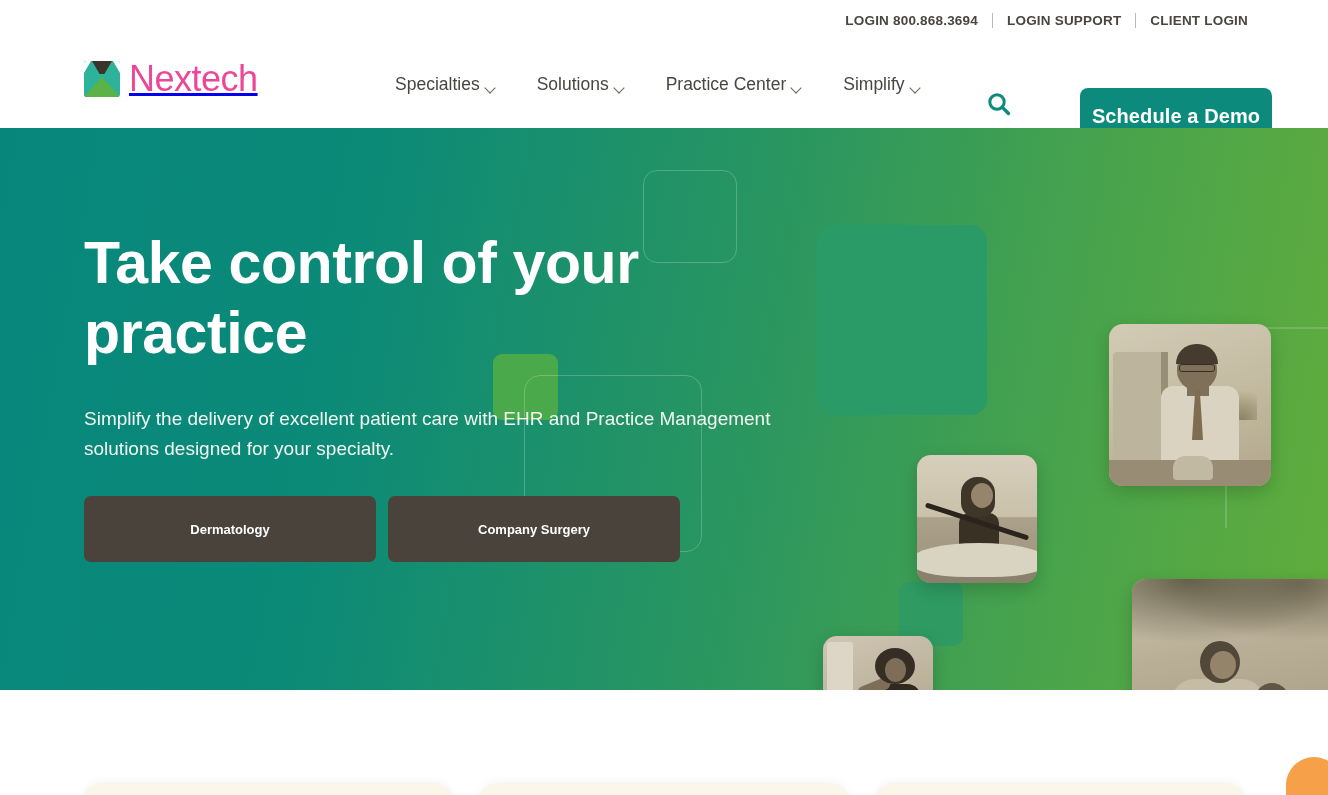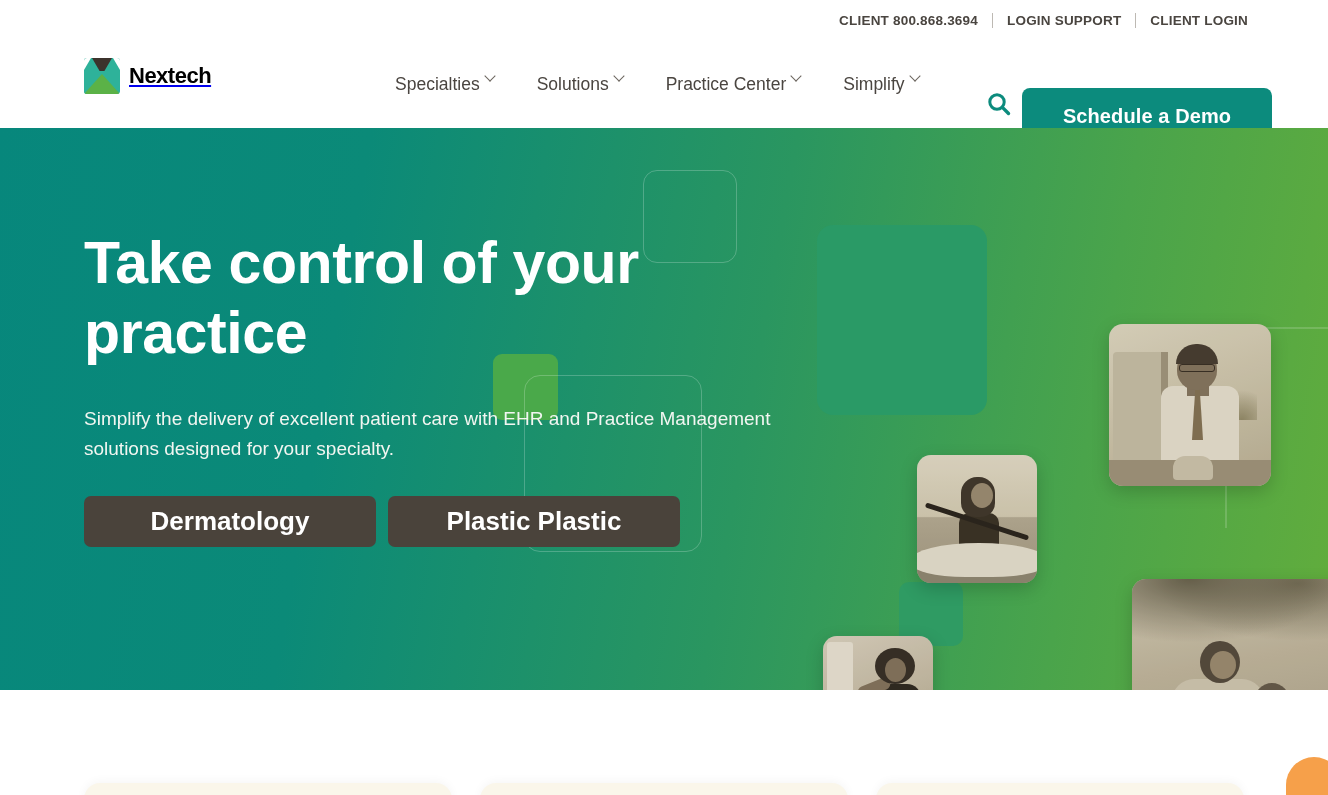--- a/index.html
+++ b/index.html
@@ -48,39 +48,39 @@
     clip-path:polygon(50% 0, 100% 100%, 0 100%);
   }
   .logo-mark .notch-l {
     position:absolute; left:0; top:0; width:7px; height:12px; background:#fff;
     clip-path:polygon(0 0, 100% 0, 0 100%);
   }
   .logo-mark .notch-r {
     position:absolute; right:0; top:0; width:7px; height:12px; background:#fff;
     clip-path:polygon(100% 0, 100% 100%, 0 0);
   }
-  .logo-text { font-size:22px; color:#000000; letter-spacing:-.5px; font-weight:700; }
+  .logo-text { font-size:36px; color:#ec4899; letter-spacing:-.5px; font-weight:400; }
 
   .nav { position:absolute; left:395px; top:0; height:88px; display:flex; align-items:center; gap:42px; }
   .nav-item {
-    display:flex; align-items:flex-start; gap:6px; cursor:pointer;
+    display:flex; align-items:flex-end; gap:6px; cursor:pointer;
     font-size:17.5px; color:#4a4540; white-space:nowrap;
   }
   .caret { display:inline-block; width:9px; height:9px; position:relative; top:-2px; }
   .caret:after {
     content:""; position:absolute; left:0; top:0;
     width:7px; height:7px; border-right:1.6px solid #6b655e; border-bottom:1.6px solid #6b655e;
     transform:rotate(45deg);
   }
   .search-btn {
     position:absolute; left:986px; top:64px; width:26px; height:26px;
     transform:translateY(-50%); cursor:pointer;
   }
   .cta-btn {
-    position:absolute; right:56px; top:48px; width:250px; height:56px;
+    position:absolute; right:56px; top:48px; width:192px; height:56px;
     background:#0c8b7d; border:none; border-radius:8px; color:#fff;
     font-size:20px; font-weight:bold; font-family:"Liberation Sans", sans-serif;
     cursor:pointer; letter-spacing:.1px;
   }
 
   
   .hero {
     position:absolute; top:128px; left:0; width:1328px; height:562px;
     background:linear-gradient(100deg,#07877c 0%,#0b8a78 26%,#2a9660 56%,#4aa44b 80%,#62ad3c 100%);
     overflow:hidden;
@@ -151,22 +151,22 @@
   }
   .hero-sub {
     margin-top:36px; font-size:19px; line-height:30px; color:#f2f6f1;
     max-width:690px; font-weight:400;
   }
   .spec-grid {
     margin-top:32px; display:grid; grid-template-columns:292px 292px;
     gap:13px 12px; width:600px;
   }
   .spec-btn {
-    height:51px; background:#4a433b; border:none; border-radius:7px;
-    color:#fff; font-size:26px; font-weight:bold;
+    height:66px; background:#4a433b; border:none; border-radius:7px;
+    color:#fff; font-size:13px; font-weight:bold;
     font-family:"Liberation Sans", sans-serif; cursor:pointer;
   }
 
   
   .below {
     position:absolute; top:690px; left:0; width:1328px; height:105px; background:#fff;
   }
   .card-row { position:absolute; top:93px; left:0; width:1328px; display:flex; gap:28px; padding:0 84px; }
   .peek-card {
     flex:1; height:60px; background:#faf6ea;
@@ -176,21 +176,21 @@
     position:absolute; right:-14px; top:757px; width:56px; height:120px;
     background:#f6a04a; border-radius:28px;
   }
 </style>
 </head>
 <body>
 
 <div id="page">
 
   <div class="utility-bar">
-    <a class="utility-link" href="#">CLIENT 800.868.3694</a>
+    <a class="utility-link" href="#">LOGIN 800.868.3694</a>
     <span class="utility-sep"></span>
     <a class="utility-link" href="#">LOGIN SUPPORT</a>
     <span class="utility-sep"></span>
     <a class="utility-link" href="#">CLIENT LOGIN</a>
   </div>
 
   <div class="header">
 
     <a class="logo" href="#">
       <span class="logo-mark">
@@ -284,21 +284,21 @@
         <span class="head-a"></span>
         <span class="face-a"></span>
       <span class="head-b"></span>
     </div>
 
     <div class="hero-copy">
       <h1 class="hero-title">Take control of your practice</h1>
       <p class="hero-sub">Simplify the delivery of excellent patient care with EHR and Practice Management solutions designed for your specialty.</p>
       <div class="spec-grid">
         <button class="spec-btn">Dermatology</button>
-        <button class="spec-btn">Plastic Plastic</button>
+        <button class="spec-btn">Company Surgery</button>
       </div>
     </div>
   </section>
 
   <div class="below">
     <div class="card-row">
       <div class="peek-card"></div>
       <div class="peek-card"></div>
       <div class="peek-card"></div>
     </div>

